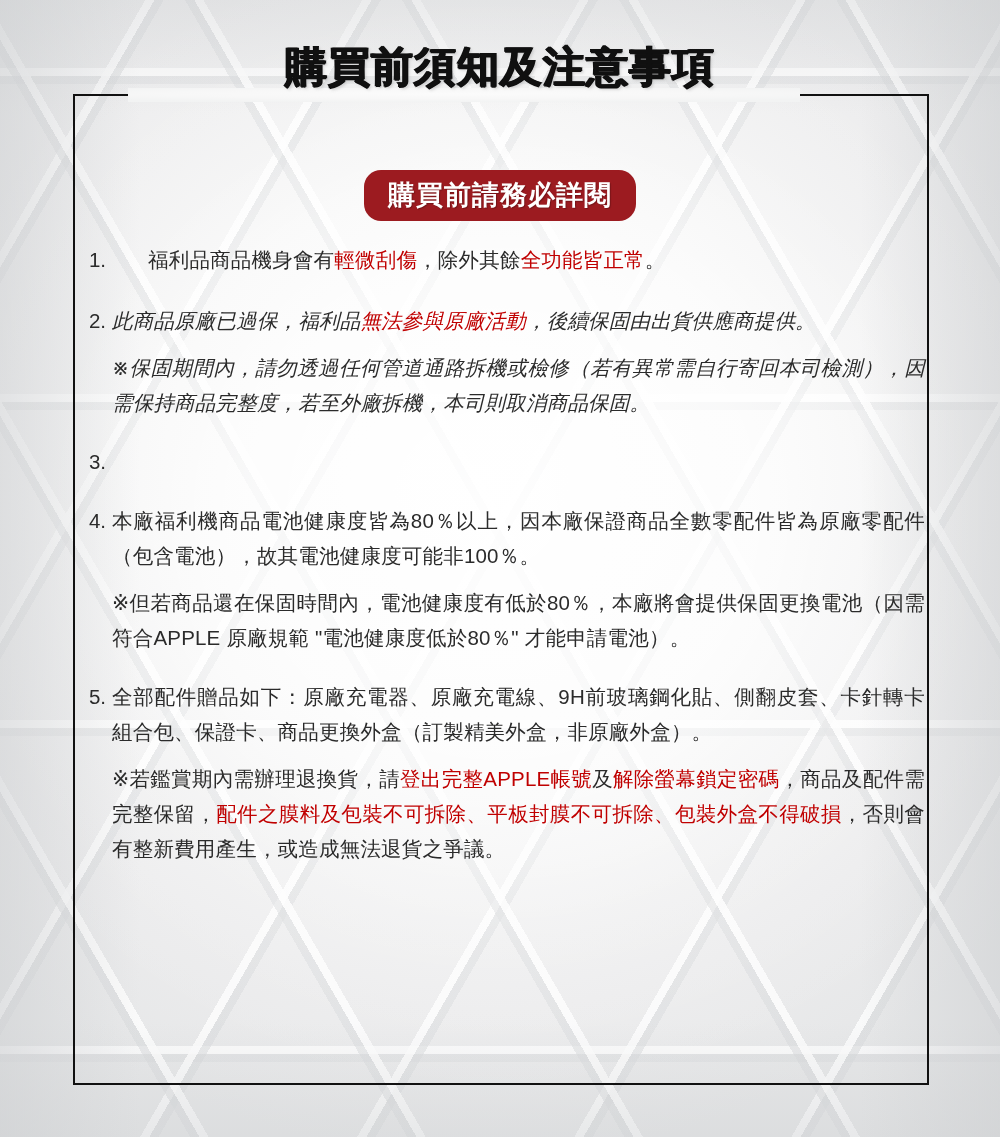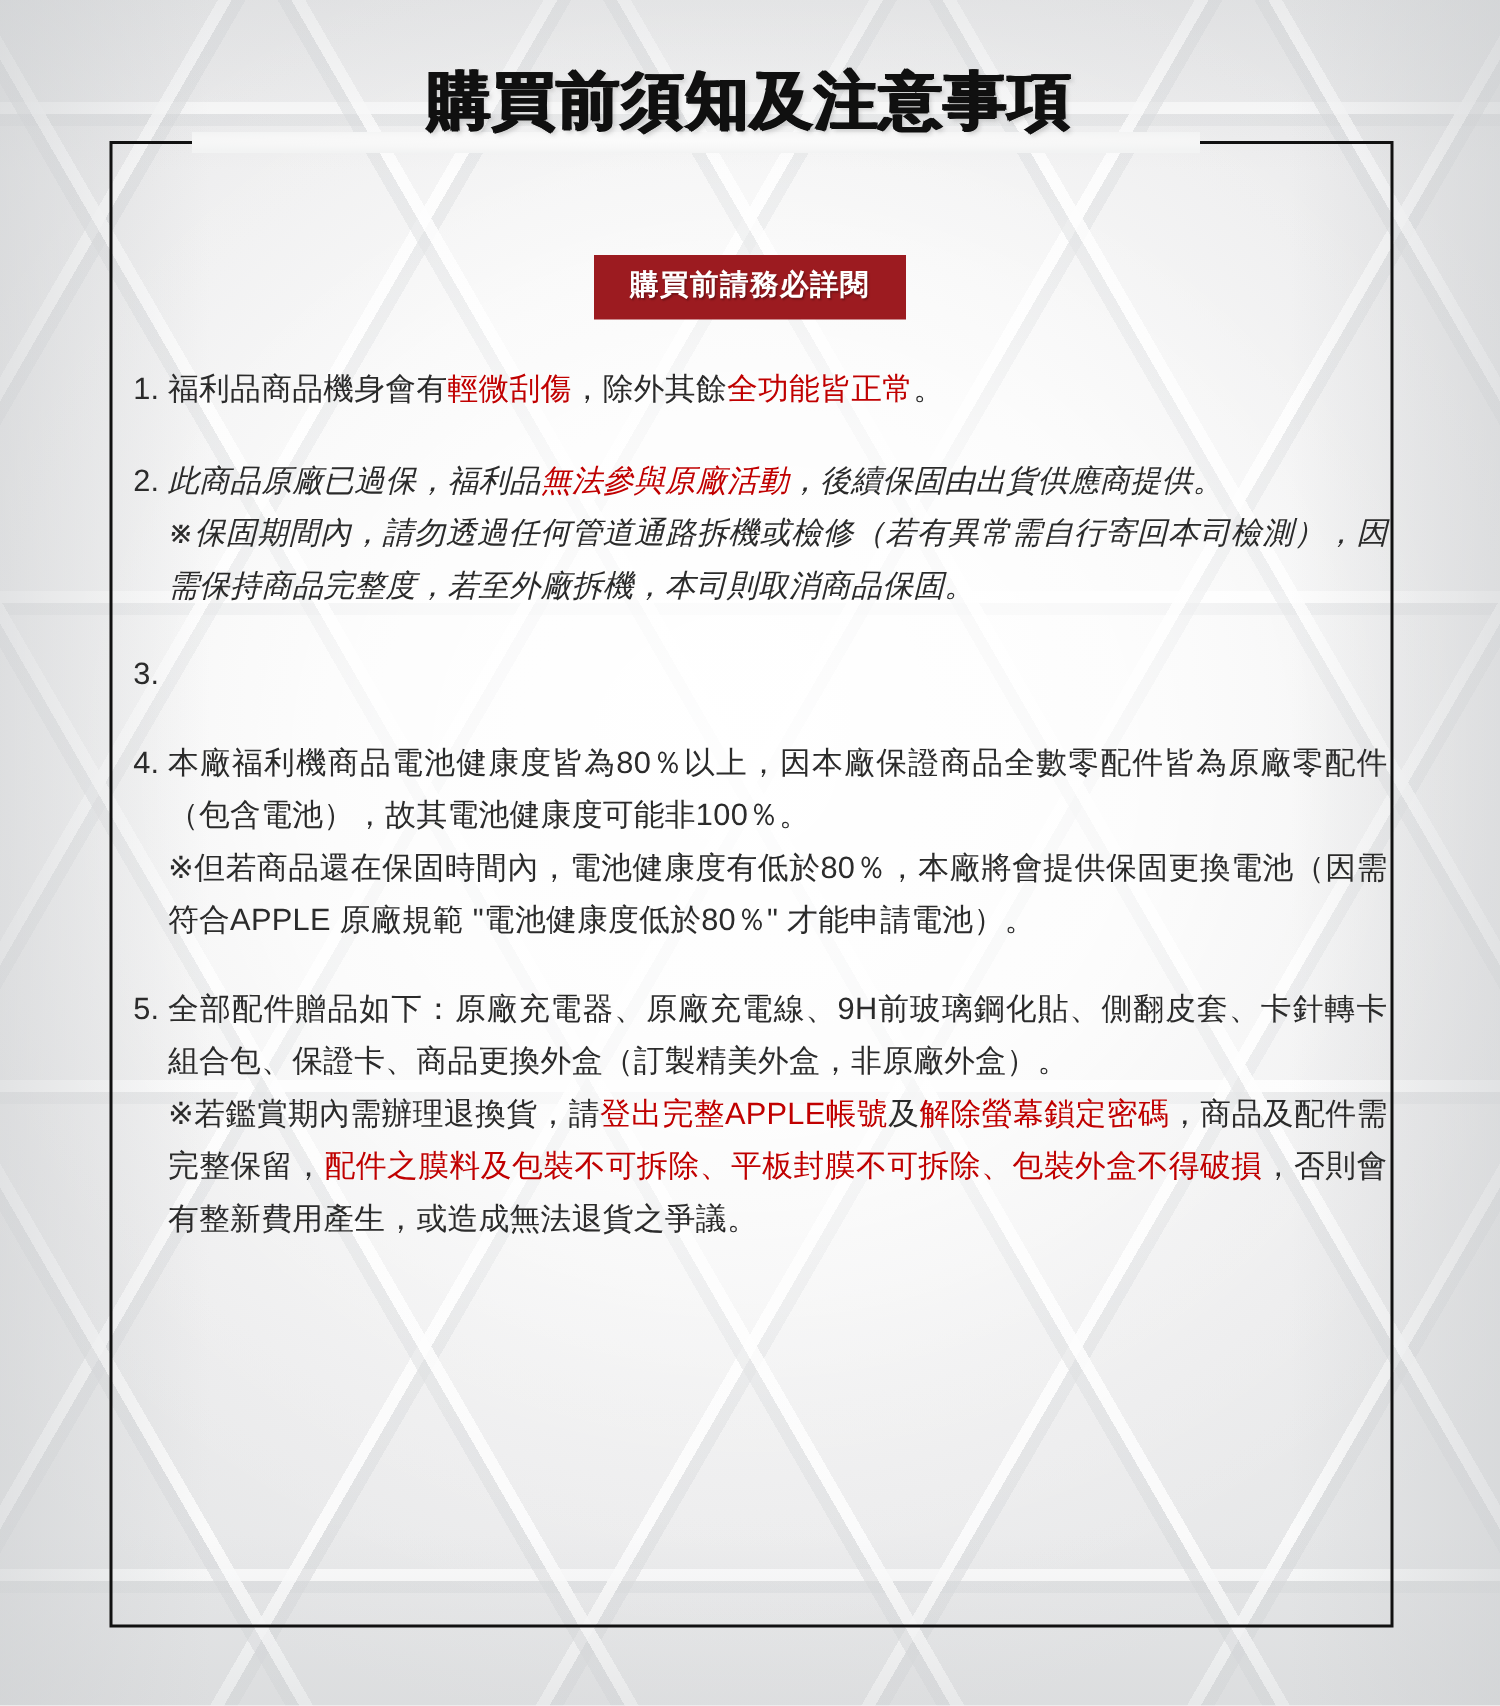--- a/index.html
+++ b/index.html
@@ -138,25 +138,26 @@
     top: 170px;
     z-index: 6;
     text-align: center;
   }
   .banner {
     display: inline-block;
     background: #9c1b20;
     color: #ffffff;
     font-family: "DejaVu Serif", "Liberation Serif", serif;
     font-weight: 700;
-    font-size: 19px;
+    font-size: 27px;
     line-height: 1;
     letter-spacing: 1px;
     padding: 11px 24px 13px 24px;
     text-shadow: 1px 1px 1px rgba(0,0,0,.25);
+    border-radius: 17px;
   }
 
   
   .content {
     position: absolute;
     left: 80px;
     top: 242px;
     width: 845px;
     z-index: 5;
   }
@@ -180,25 +181,25 @@
     font-size: 20.5px;
     line-height: 35px;
     color: #2b2b2b;
     letter-spacing: .2px;
   }
   .para {
     margin: 0;
     text-align: justify;
     text-justify: inter-character;
   }
-  .para + .para { margin-top: 0; }
+  .para + .para { margin-top: 12px; }
   .rt { color: #c00000; }
 
   
-  .i1 .item-body { width: 100%; }
+  .i1 .item-body { width: 100%; margin-left: 36px; }
   .i2 .item-body { width: 812px; font-style: italic; }
   .i3 .item-body { width: 806px; }
   .i4 .item-body { width: 818px; }
   .i5 .item-body { width: 812px; }
 
   .item.i1 { margin-bottom: 26px; }
   .item.i2 { margin-bottom: 24px; }
   .item.i3 { margin-bottom: 24px; }
   .item.i4 { margin-bottom: 24px; }
   .item.i5 { margin-bottom: 0; }

